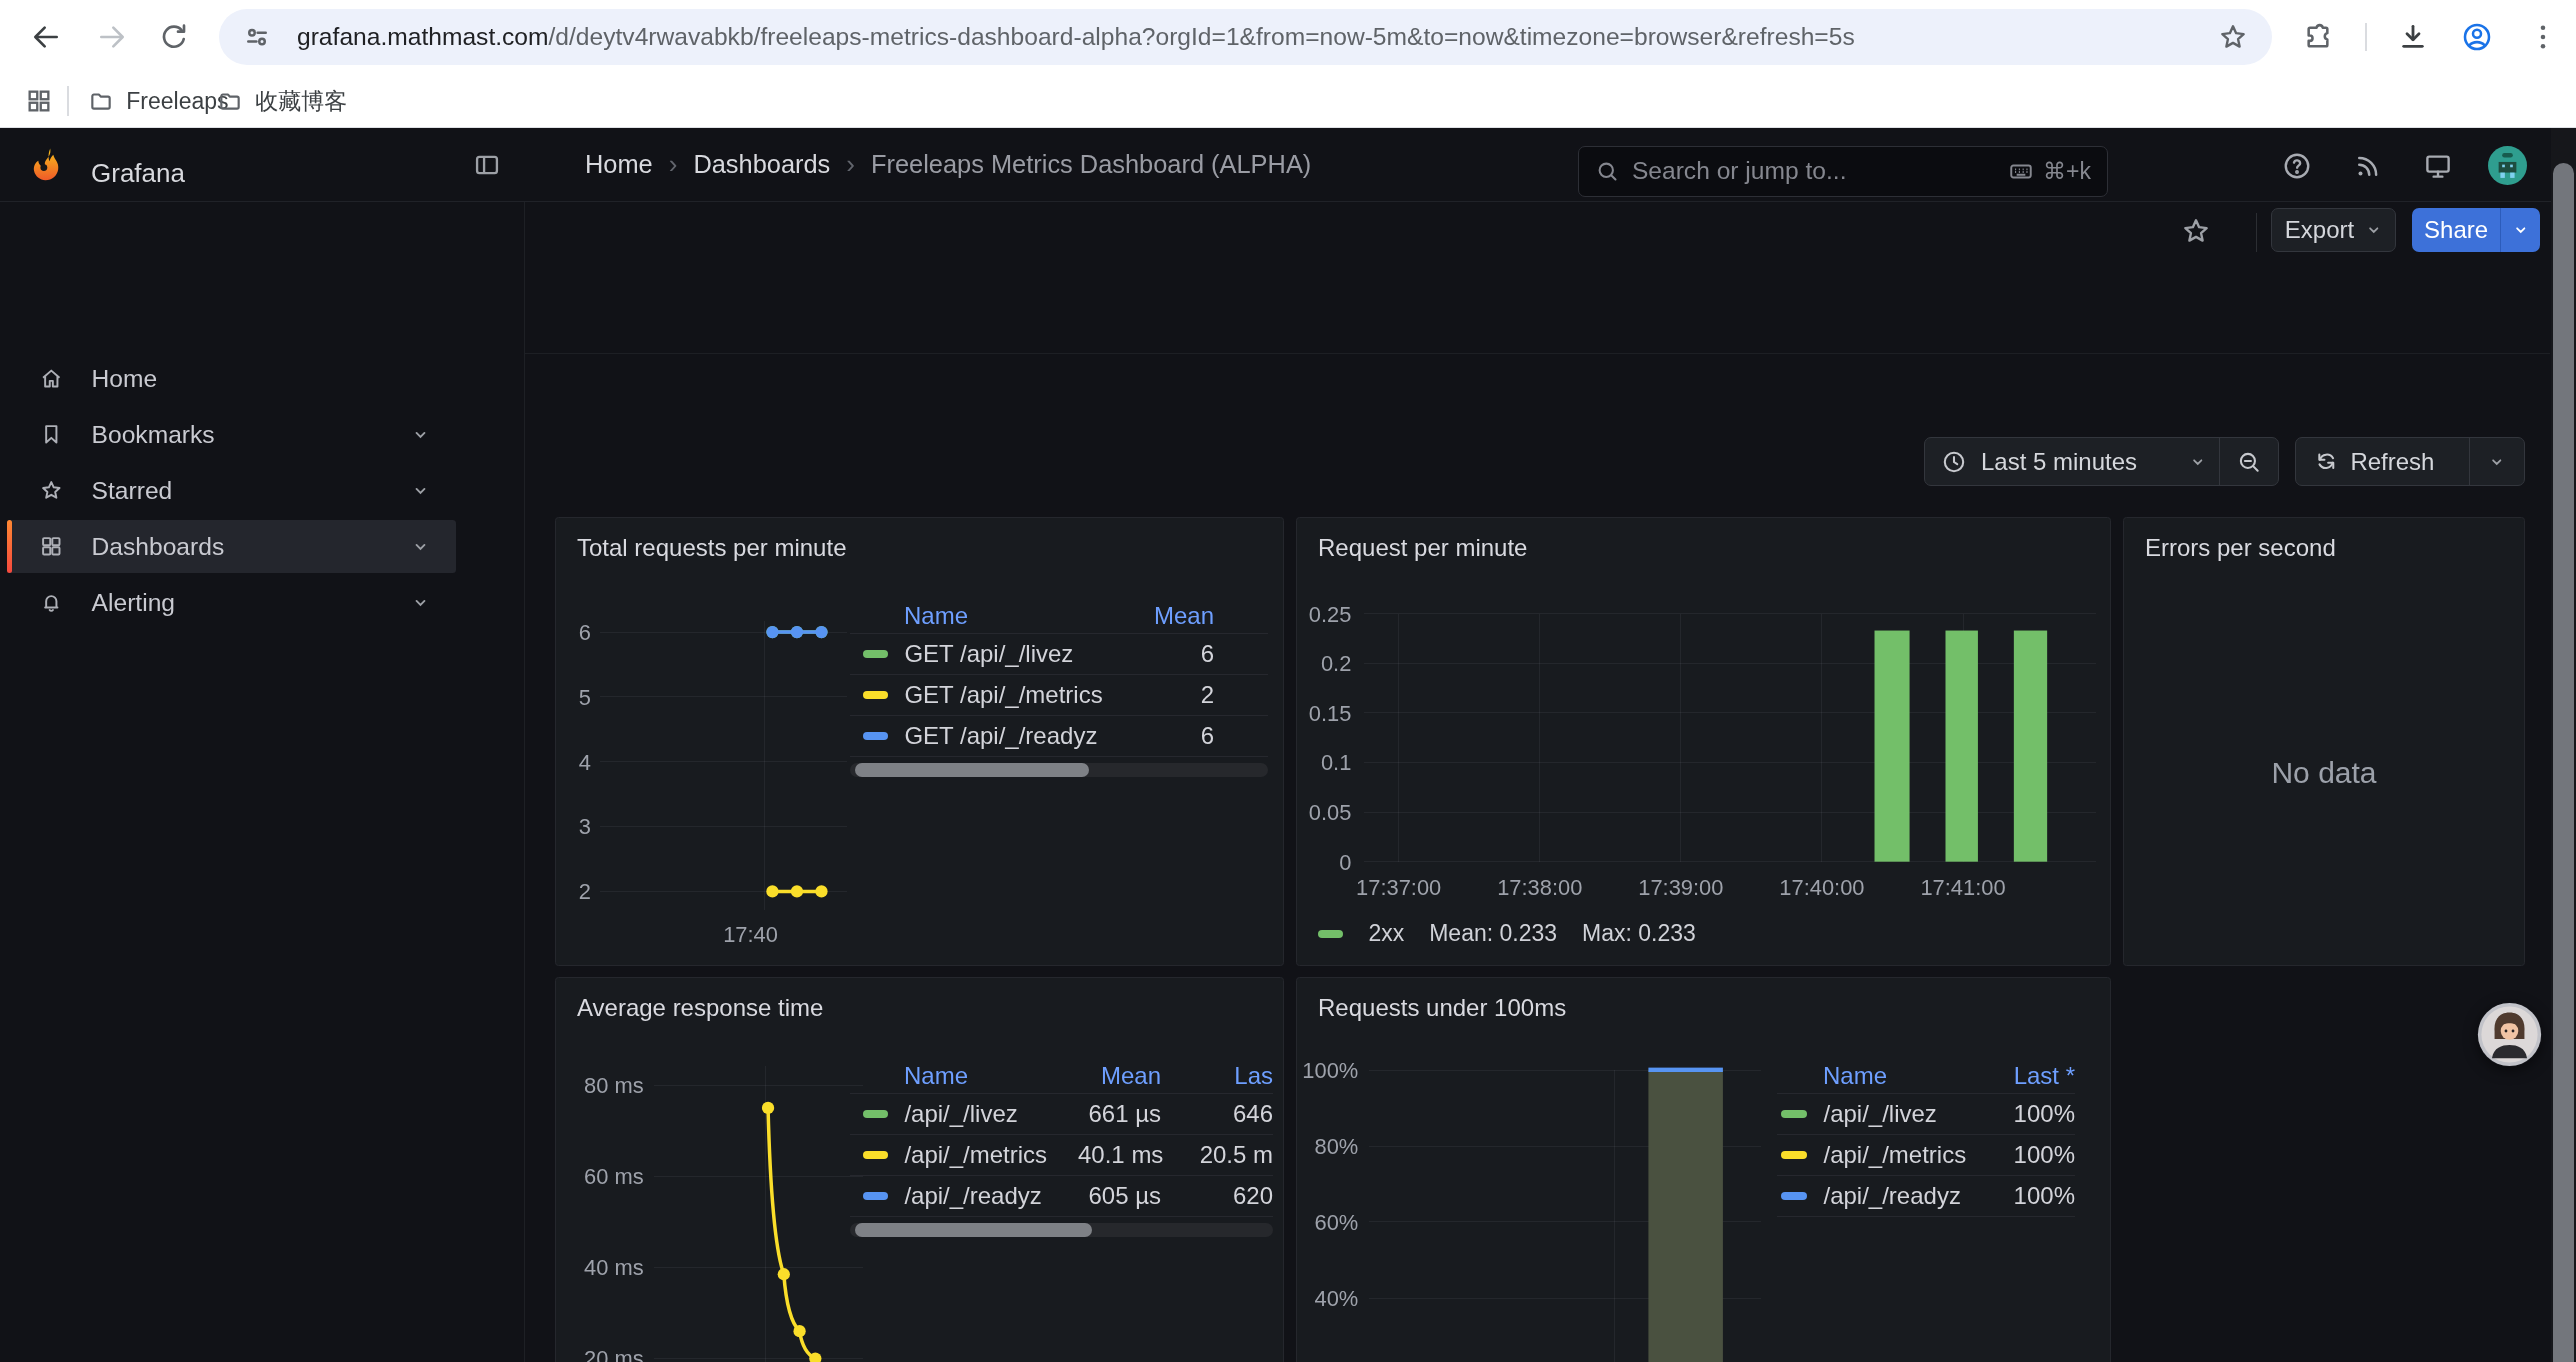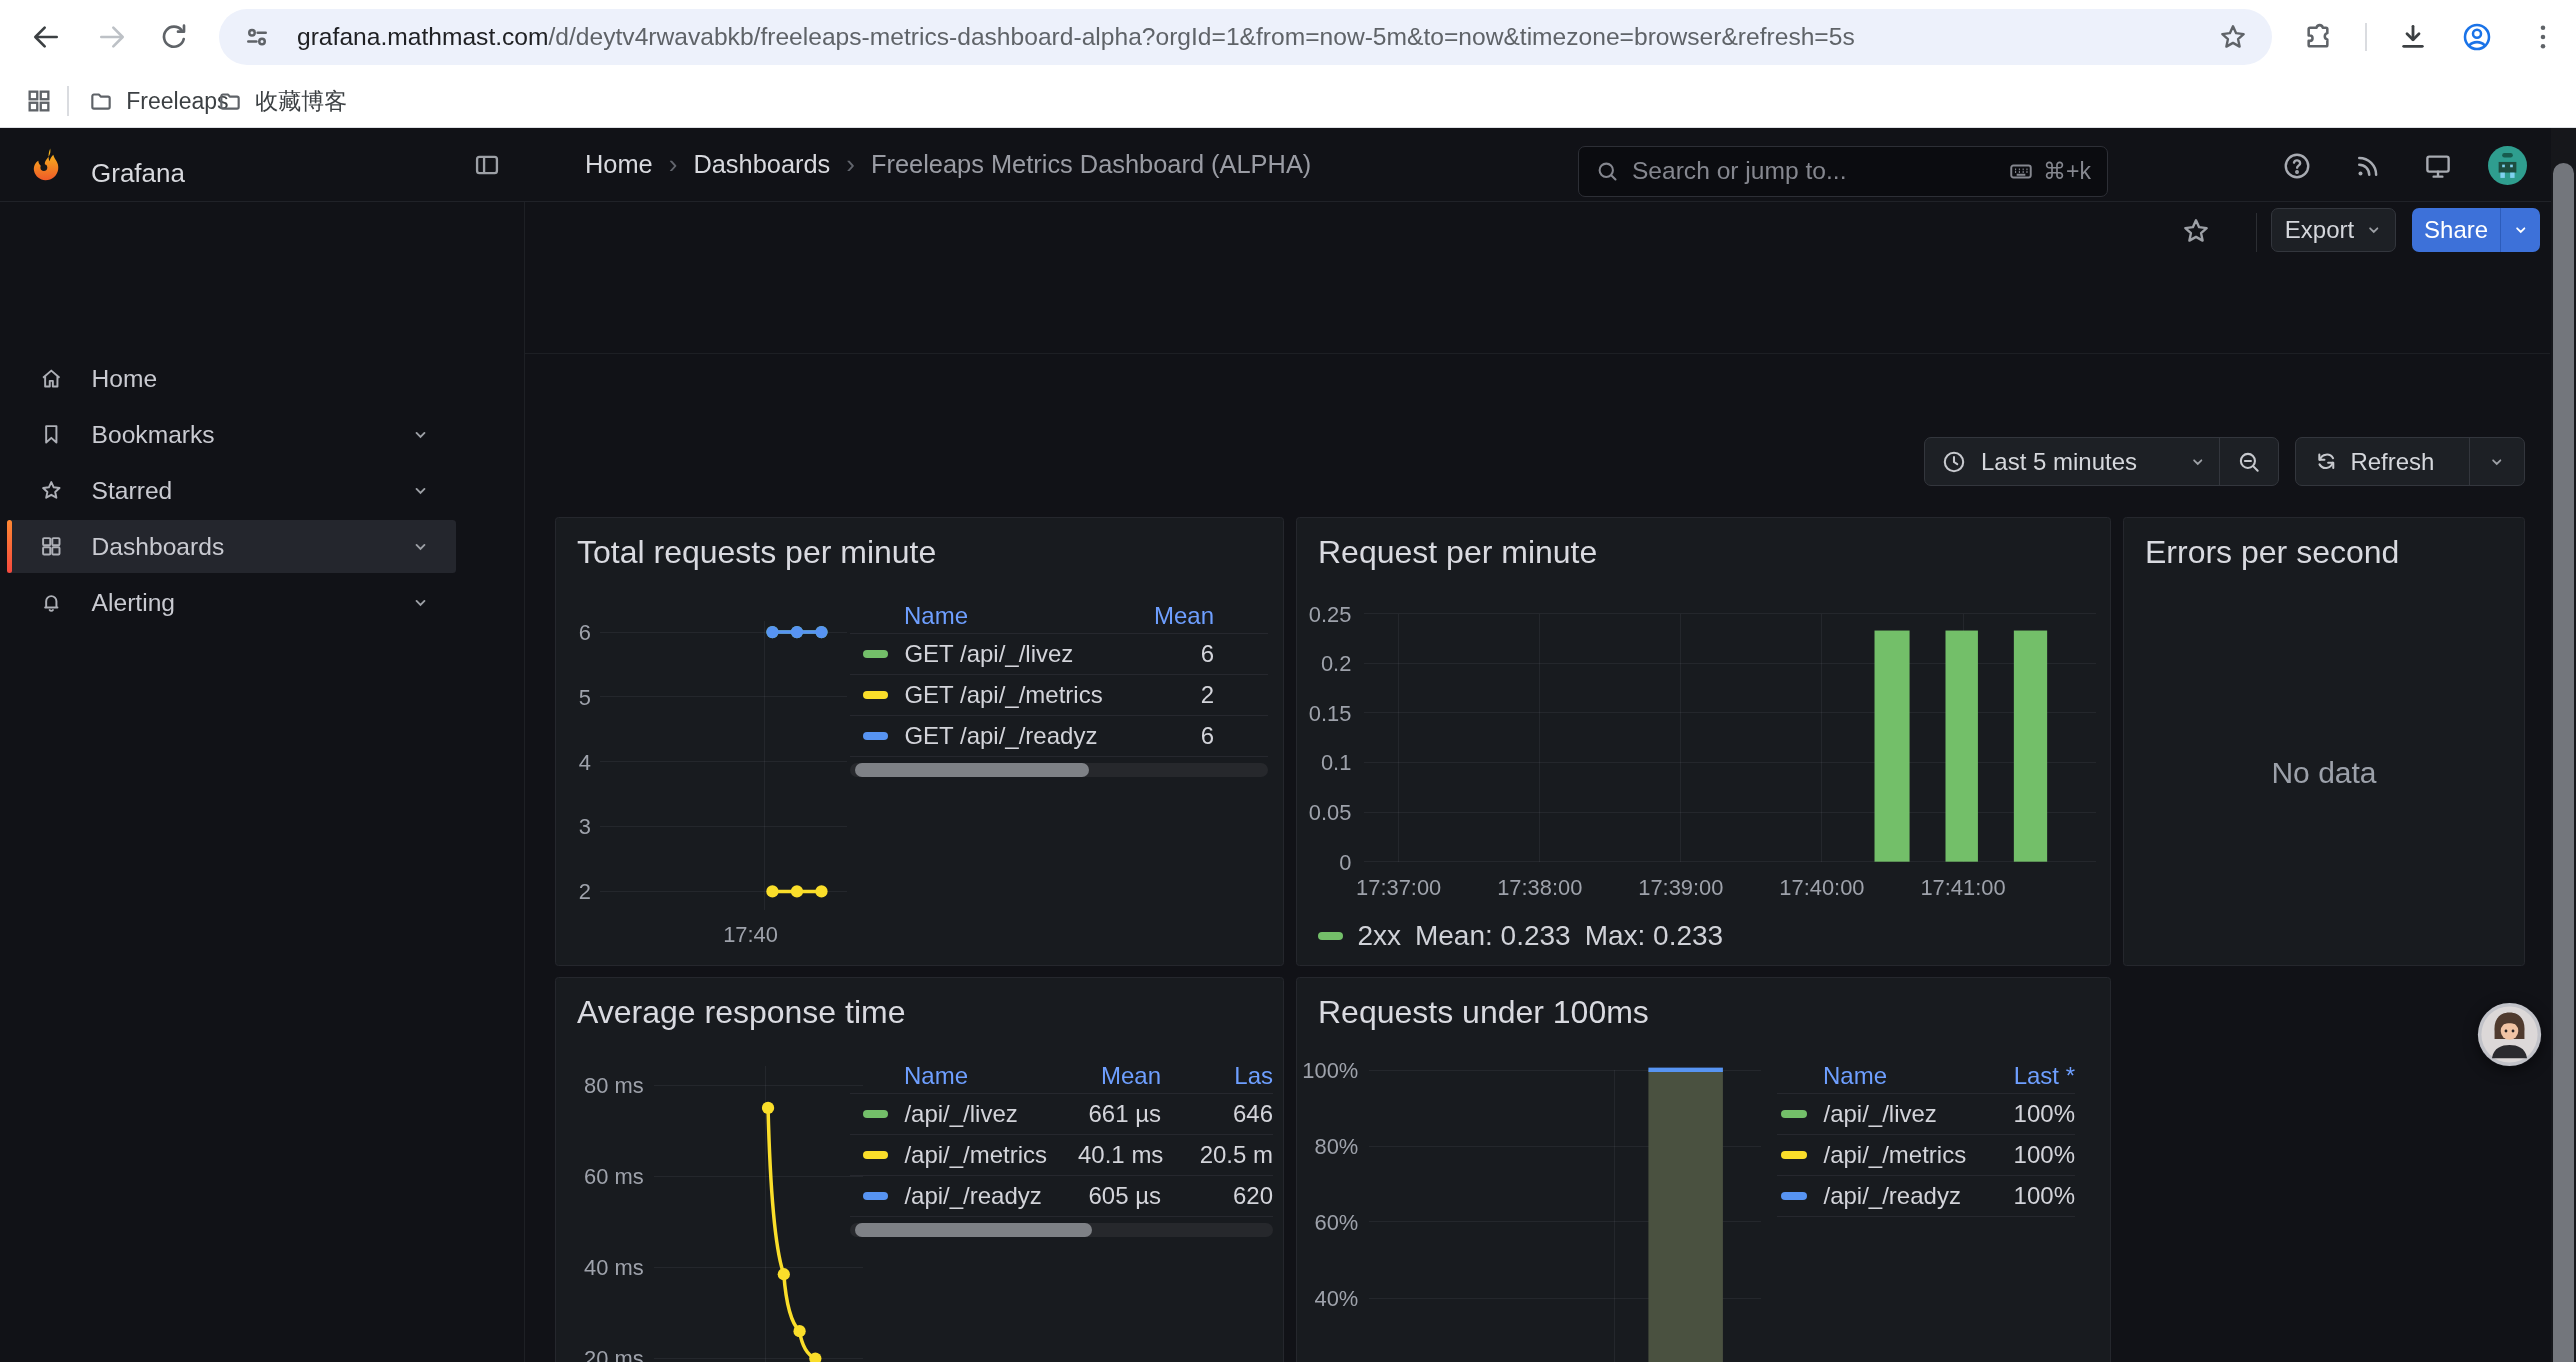--- a/index.html
+++ b/index.html
@@ -47,21 +47,21 @@
   .gbtn { position:absolute; background:#1d2025; border:0.9px solid #33363d; border-radius:7px; color:#d5d7dc; font-size:24px; display:flex; align-items:center; }
   .gbtn .seg-div { width:0.9px; align-self:stretch; background:#33363d; }
   .chev { width:17.5px; height:17.5px; color:#9da0a6; }
   #share-btn { background:#3d71d9; border:none; color:#ffffff; }
   #share-btn .seg-div { background:#2c5cbb; }
   .act-divider { position:absolute; width:0.9px; background:#2c2e33; }
   #row-sep { position:absolute; left:0px; top:151px; width:2025px; height:0.9px; background:#1d1f24; }
 
   
   .panel { position:absolute; background:#181b1f; border:0.9px solid #25272d; border-radius:3.5px; overflow:hidden; }
-  .panel-title { position:absolute; left:21px; top:16px; font-size:32px; font-weight:500; color:#d9dae0; white-space:nowrap; }
+  .panel-title { position:absolute; left:21px; top:16px; font-size:24px; font-weight:500; color:#d9dae0; white-space:nowrap; }
   #panel-0 { left:30px;  top:315px; width:729px; height:449px; }
   #panel-1 { left:771px; top:315px; width:815px; height:449px; }
   #panel-2 { left:1598px;top:315px; width:402px; height:449px; }
   #panel-3 { left:30px;  top:775px; width:729px; height:514px; }
   #panel-4 { left:771px; top:775px; width:815px; height:514px; }
   .plot { position:absolute; left:0; top:0; }
   .nodata { position:absolute; left:0; right:0; top:238px; text-align:center; font-size:30px; color:#9ca1aa; }
 
   
   .ltable { position:absolute; font-size:24px; color:#d3d4da; }
@@ -77,21 +77,21 @@
   #table-0 .lt-head .lt-name, #table-3 .lt-head .lt-name { padding-left:54px; }
   #table-4 .lt-head .lt-name { padding-left:46px; }
   .lt-val { text-align:right; white-space:nowrap; flex:0 0 auto; }
   #table-0 .lt-val { width:101px; margin-right:54px; }
   #table-3 .lt-val.c1 { width:83px; }
   #table-3 .lt-val.c2 { width:112px; }
   #table-4 .lt-val { width:88px; }
   .lt-scroll { position:relative; height:14px; margin-top:6.1px; background:#26282c; border-radius:7px; }
   .lt-thumb { position:absolute; left:5.3px; top:0; height:14px; width:56%; background:#7e8186; border-radius:7px; }
 
-  #p2-legend { position:absolute; left:21px; top:402px; display:flex; align-items:center; gap:14px; font-size:28px; color:#d0d2d8; }
+  #p2-legend { position:absolute; left:21px; top:402px; display:flex; align-items:center; gap:25px; font-size:23px; color:#d0d2d8; }
   #p2-legend .lt-pill { margin:0; }
 
   
   #pg-track { position:absolute; left:2551px; top:0px; width:24.6px; height:1235px; background:#16171b; }
   #pg-thumb { position:absolute; left:1.8px; top:35px; width:21px; height:1199px; background:#73767c; border-radius:10.5px 10.5px 0 0; }
 
   #float-avatar { position:absolute; left:2477px; top:874px; width:65px; height:65px; border-radius:50%; box-shadow:0 3.5px 12.3px rgba(0,0,0,.5); }
 </style>
 </head>
 <body>

